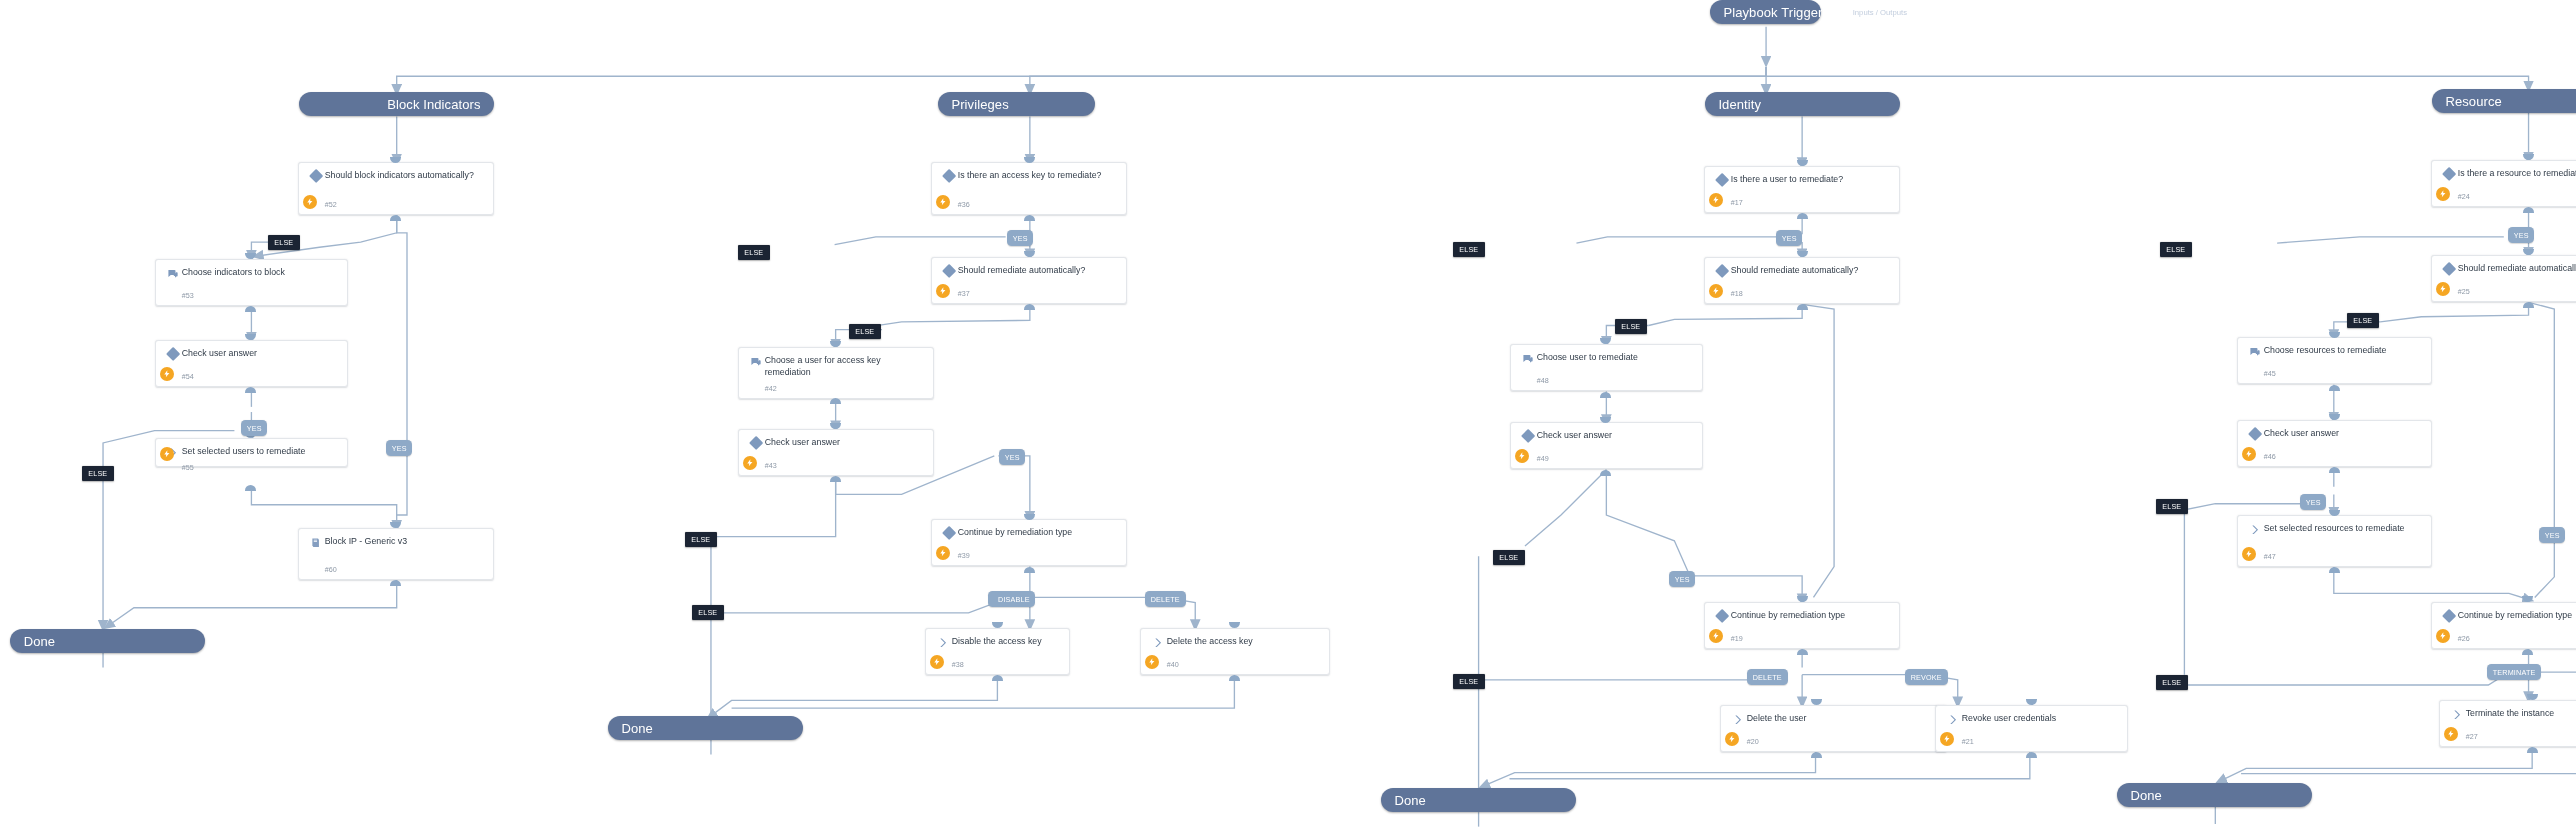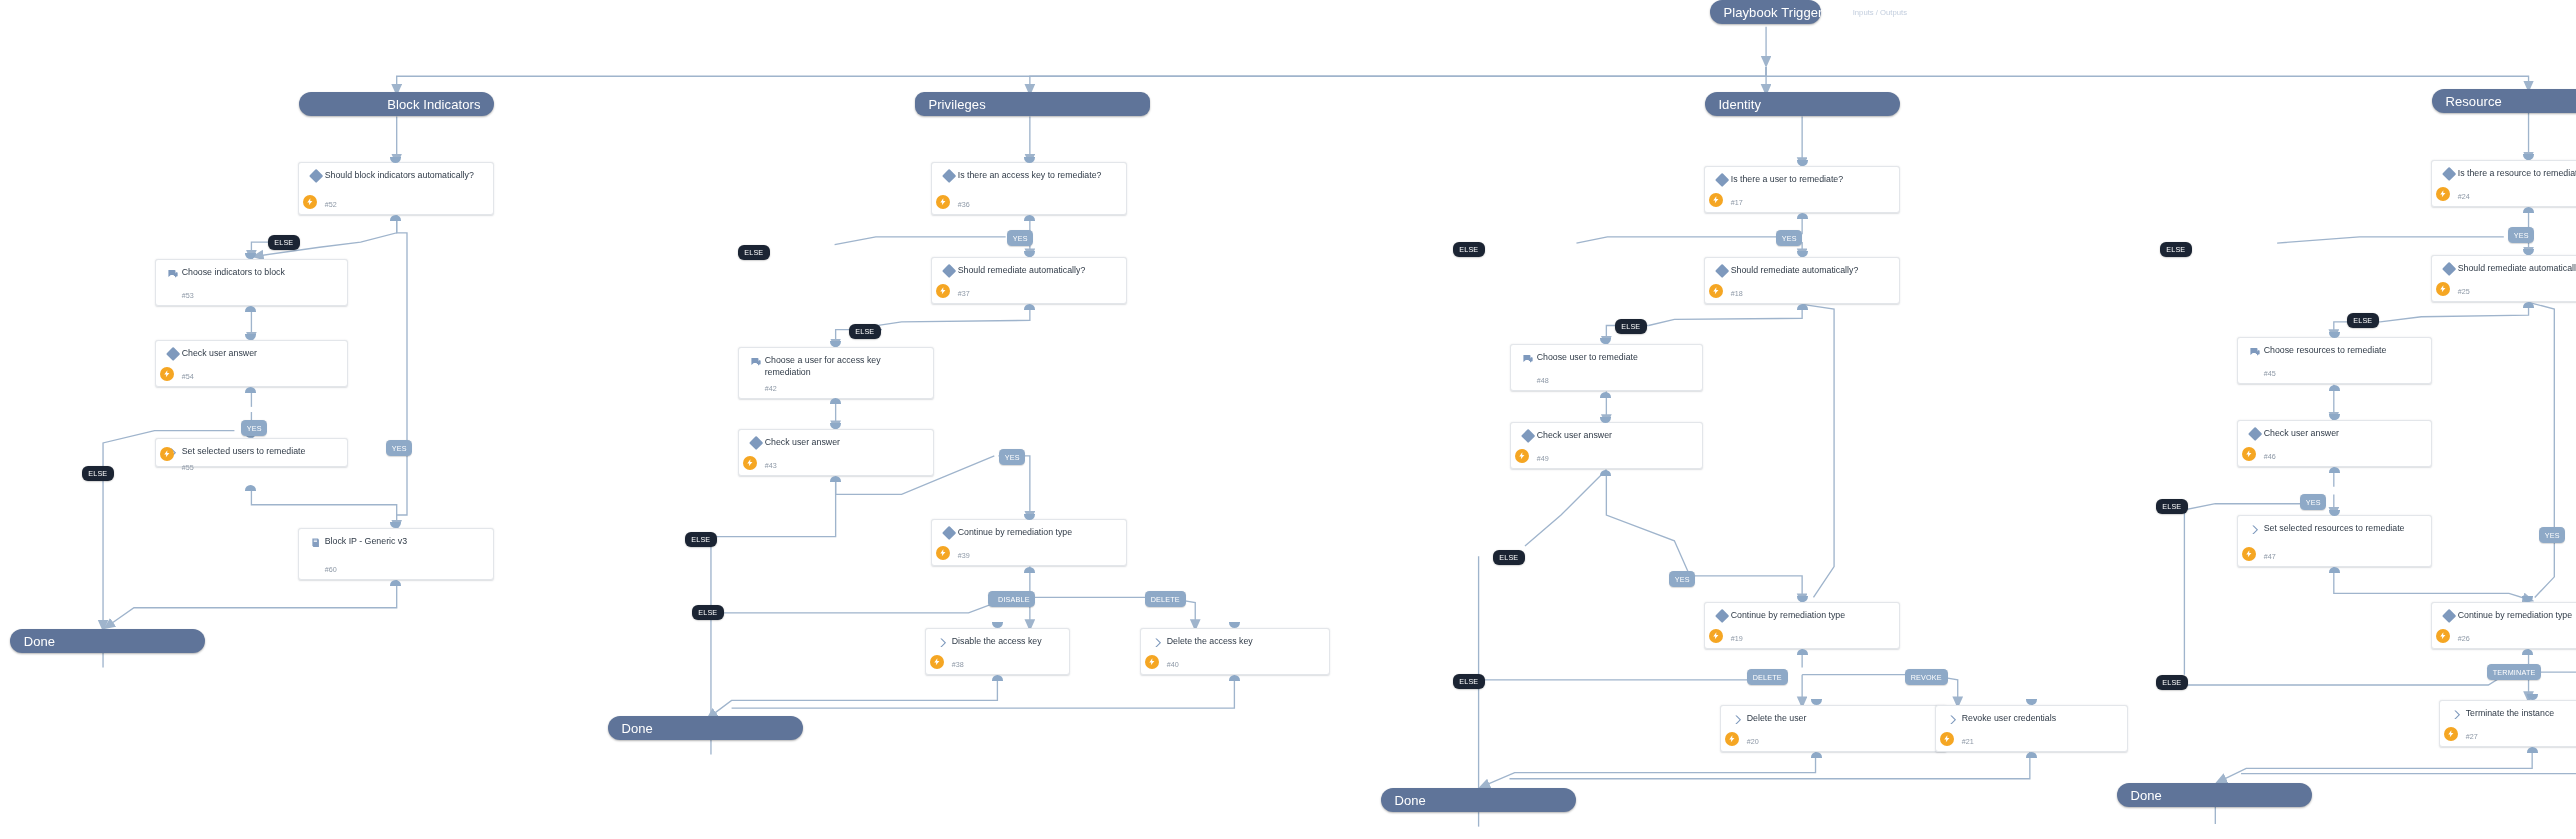--- a/index.html
+++ b/index.html
@@ -61,21 +61,21 @@
   .ic-diamond { width: 10.3px; height: 10.3px; background: #7e99bd; transform: rotate(45deg); border-radius: 1px; }
   .ic-svg { width: 11.3px; height: 11.3px; display:block; fill: #7e99bd; }
 
   
   .lbl {
     position: absolute;
     display:flex; align-items:center; justify-content:center;
     color:#fff; font-size:7.2px; letter-spacing:0.2px;
     white-space: nowrap;
   }
-  .lbl-else { background:#1b2433; border-radius:6px; padding: 3.1px 6.2px; box-shadow:0 0.5px 1.5px rgba(0,0,0,.3); }
+  .lbl-else { background:#1b2433; border-radius:1px; padding: 3.1px 6.2px; box-shadow:0 0.5px 1.5px rgba(0,0,0,.3); }
   .lbl-case { background:#8ea9c7; border-radius:4.6px; padding: 3.6px 5.7px; box-shadow:0 0.5px 1px rgba(0,0,0,.15); }
 
   
   .knob { position:absolute; width:11.3px; height:5.7px; background:#8ea9c7; }
   .knob.top  { border-radius: 0 0 6.2px 6.2px; }
   .knob.bot  { border-radius: 6.2px 6.2px 0 0; }
 </style>
 </head>
 <body>
 
@@ -169,21 +169,21 @@
   </svg>
 
   <div class="pill" style="left:1710px; top:0px; width:111px; height:24px;">
     <span class="pill-title">Playbook Triggered</span>
     <span class="pill-sub">Inputs / Outputs</span>
   </div>
 
   <div class="pill" style="left:299px; top:92px; width:195px; height:24px;justify-content:flex-end;">
     <span class="pill-title">Block Indicators</span>
   </div>
-  <div class="pill" style="left:915px; top:92px; width:235px; height:24px;border-radius:9px;">
+  <div class="pill" style="left:938px; top:92px; width:157px; height:24px;">
     <span class="pill-title">Privileges</span>
   </div>
   <div class="pill" style="left:1705px; top:92px; width:195px; height:24px;">
     <span class="pill-title">Identity</span>
   </div>
   <div class="pill" style="left:2432px; top:89px; width:195px; height:24px;">
     <span class="pill-title">Resource</span>
   </div>
 
   <div class="pill" style="left:10.3px; top:629px; width:195px; height:24px;">

